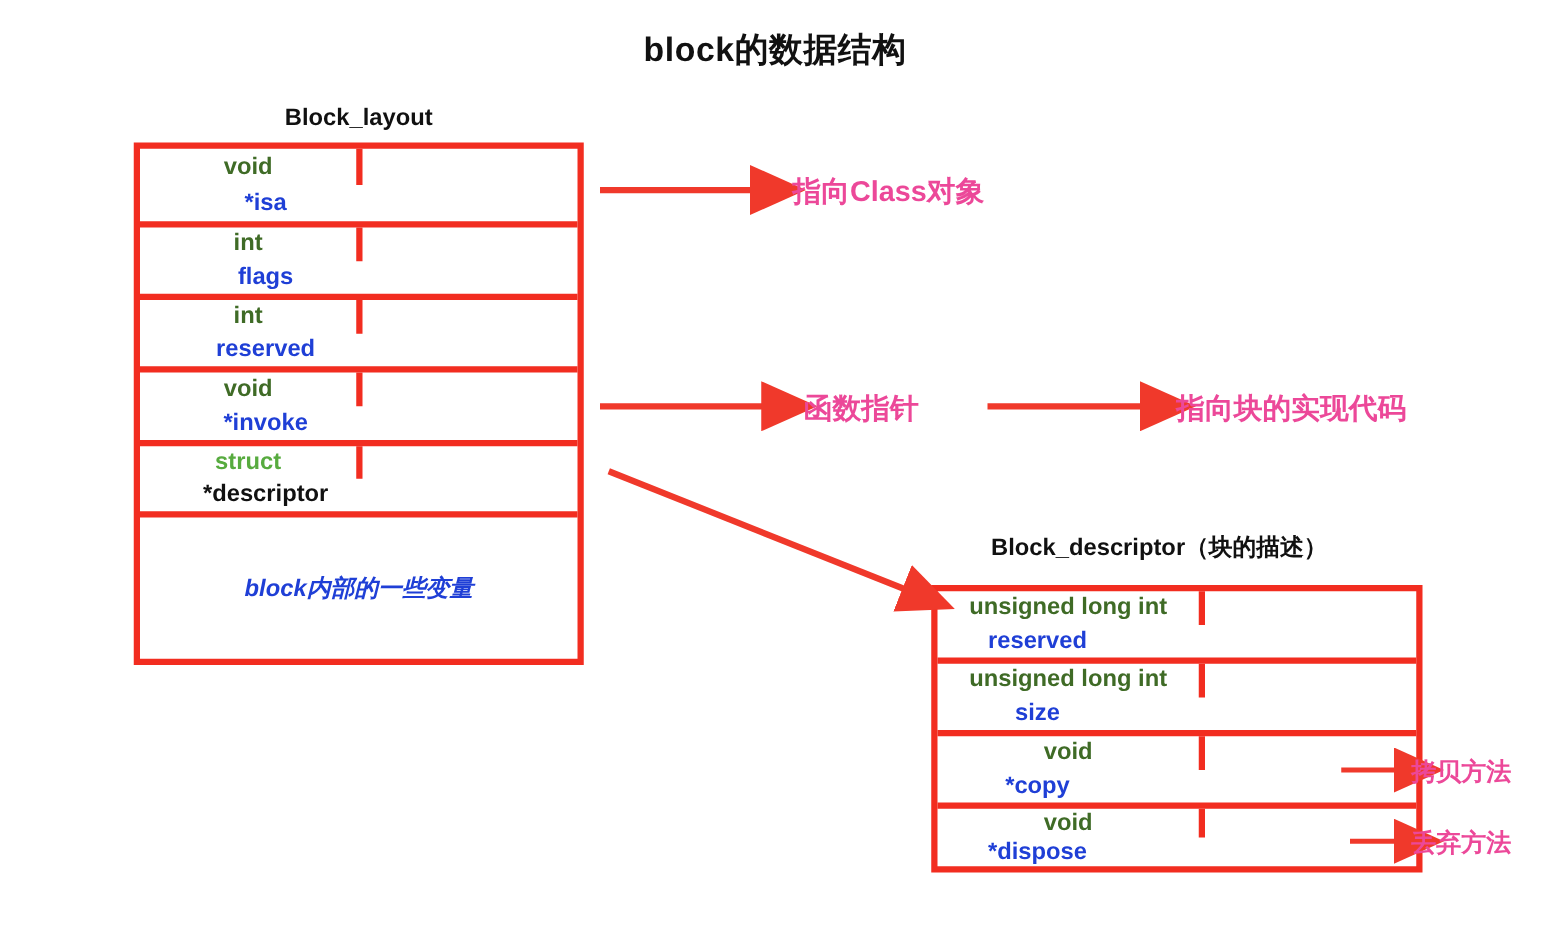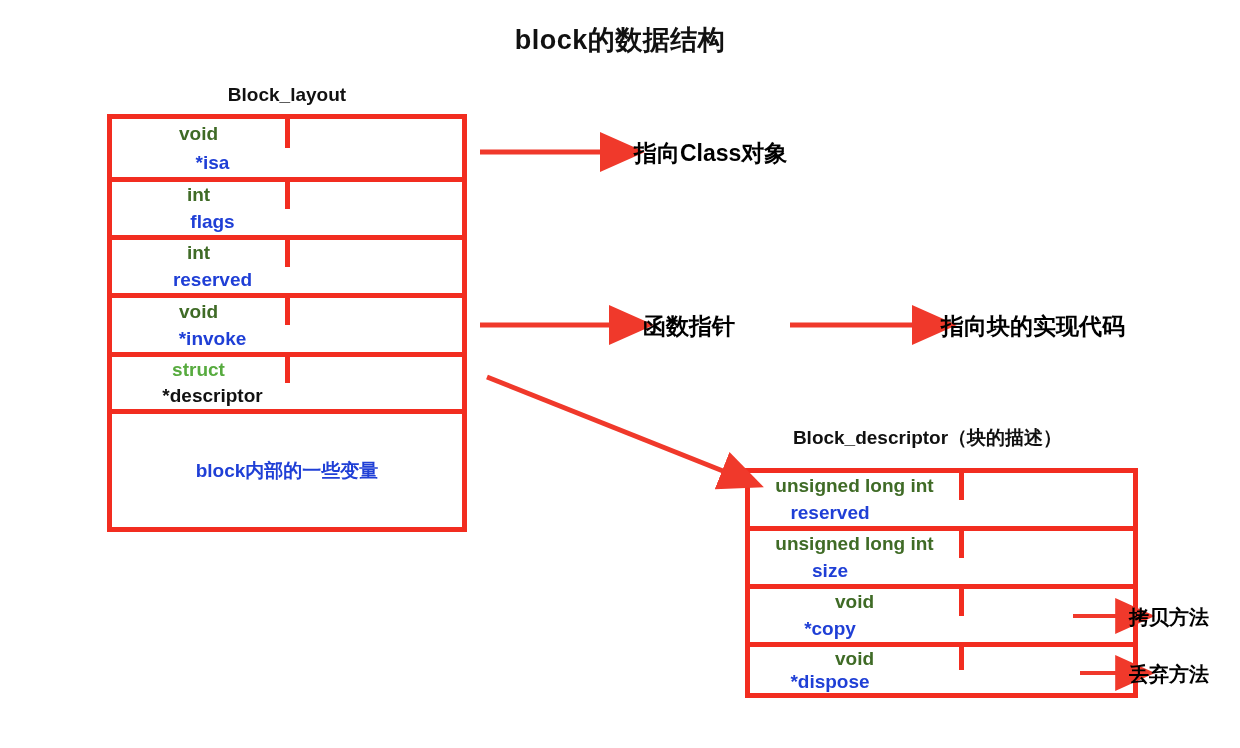--- a/index.html
+++ b/index.html
@@ -71,21 +71,21 @@
   .scell.name.black { color: #111111; }   
   .scell.full {
     color: #1f3fd6;
     border-right: none;
     width: 100%;
   }
 
   
   .ann {
     position: absolute;
-    color: #000000;
+    color: #ec4899;
     font-size: 23px;
     font-weight: bold;
     white-space: nowrap;
   }
   .ann.small { font-size: 20px; }
 
   
   #arrows {
     position: absolute;
     left: 0; top: 0;
@@ -123,21 +123,21 @@
     <div class="srow" style="height:59px;">
       <div class="scell type" style="width:178px; height:100%;">void</div>
       <div class="scell name" style="width:177px; height:100%;">*invoke</div>
     </div>
 
     <div class="srow" style="height:57px;">
       <div class="scell type light" style="width:178px; height:100%;">struct</div>
       <div class="scell name black" style="width:177px; height:100%;">*descriptor</div>
     </div>
 
-    <div class="srow" style="height:113px;">
+    <div class="srow" style="height:113px;font-style:italic;">
       <div class="scell full" style="height:100%;">block内部的一些变量</div>
     </div>
   </div>
 
   <div class="table-caption" style="left:745px; top:425px; width:365px; text-align:center;">Block_descriptor（块的描述）</div>
 
   <div class="struct-table" style="left:745px; top:468px; width:393px; height:230px;">
 
     <div class="srow" style="height:58px;">
       <div class="scell type" style="width:214px; height:100%;">unsigned long int</div>

